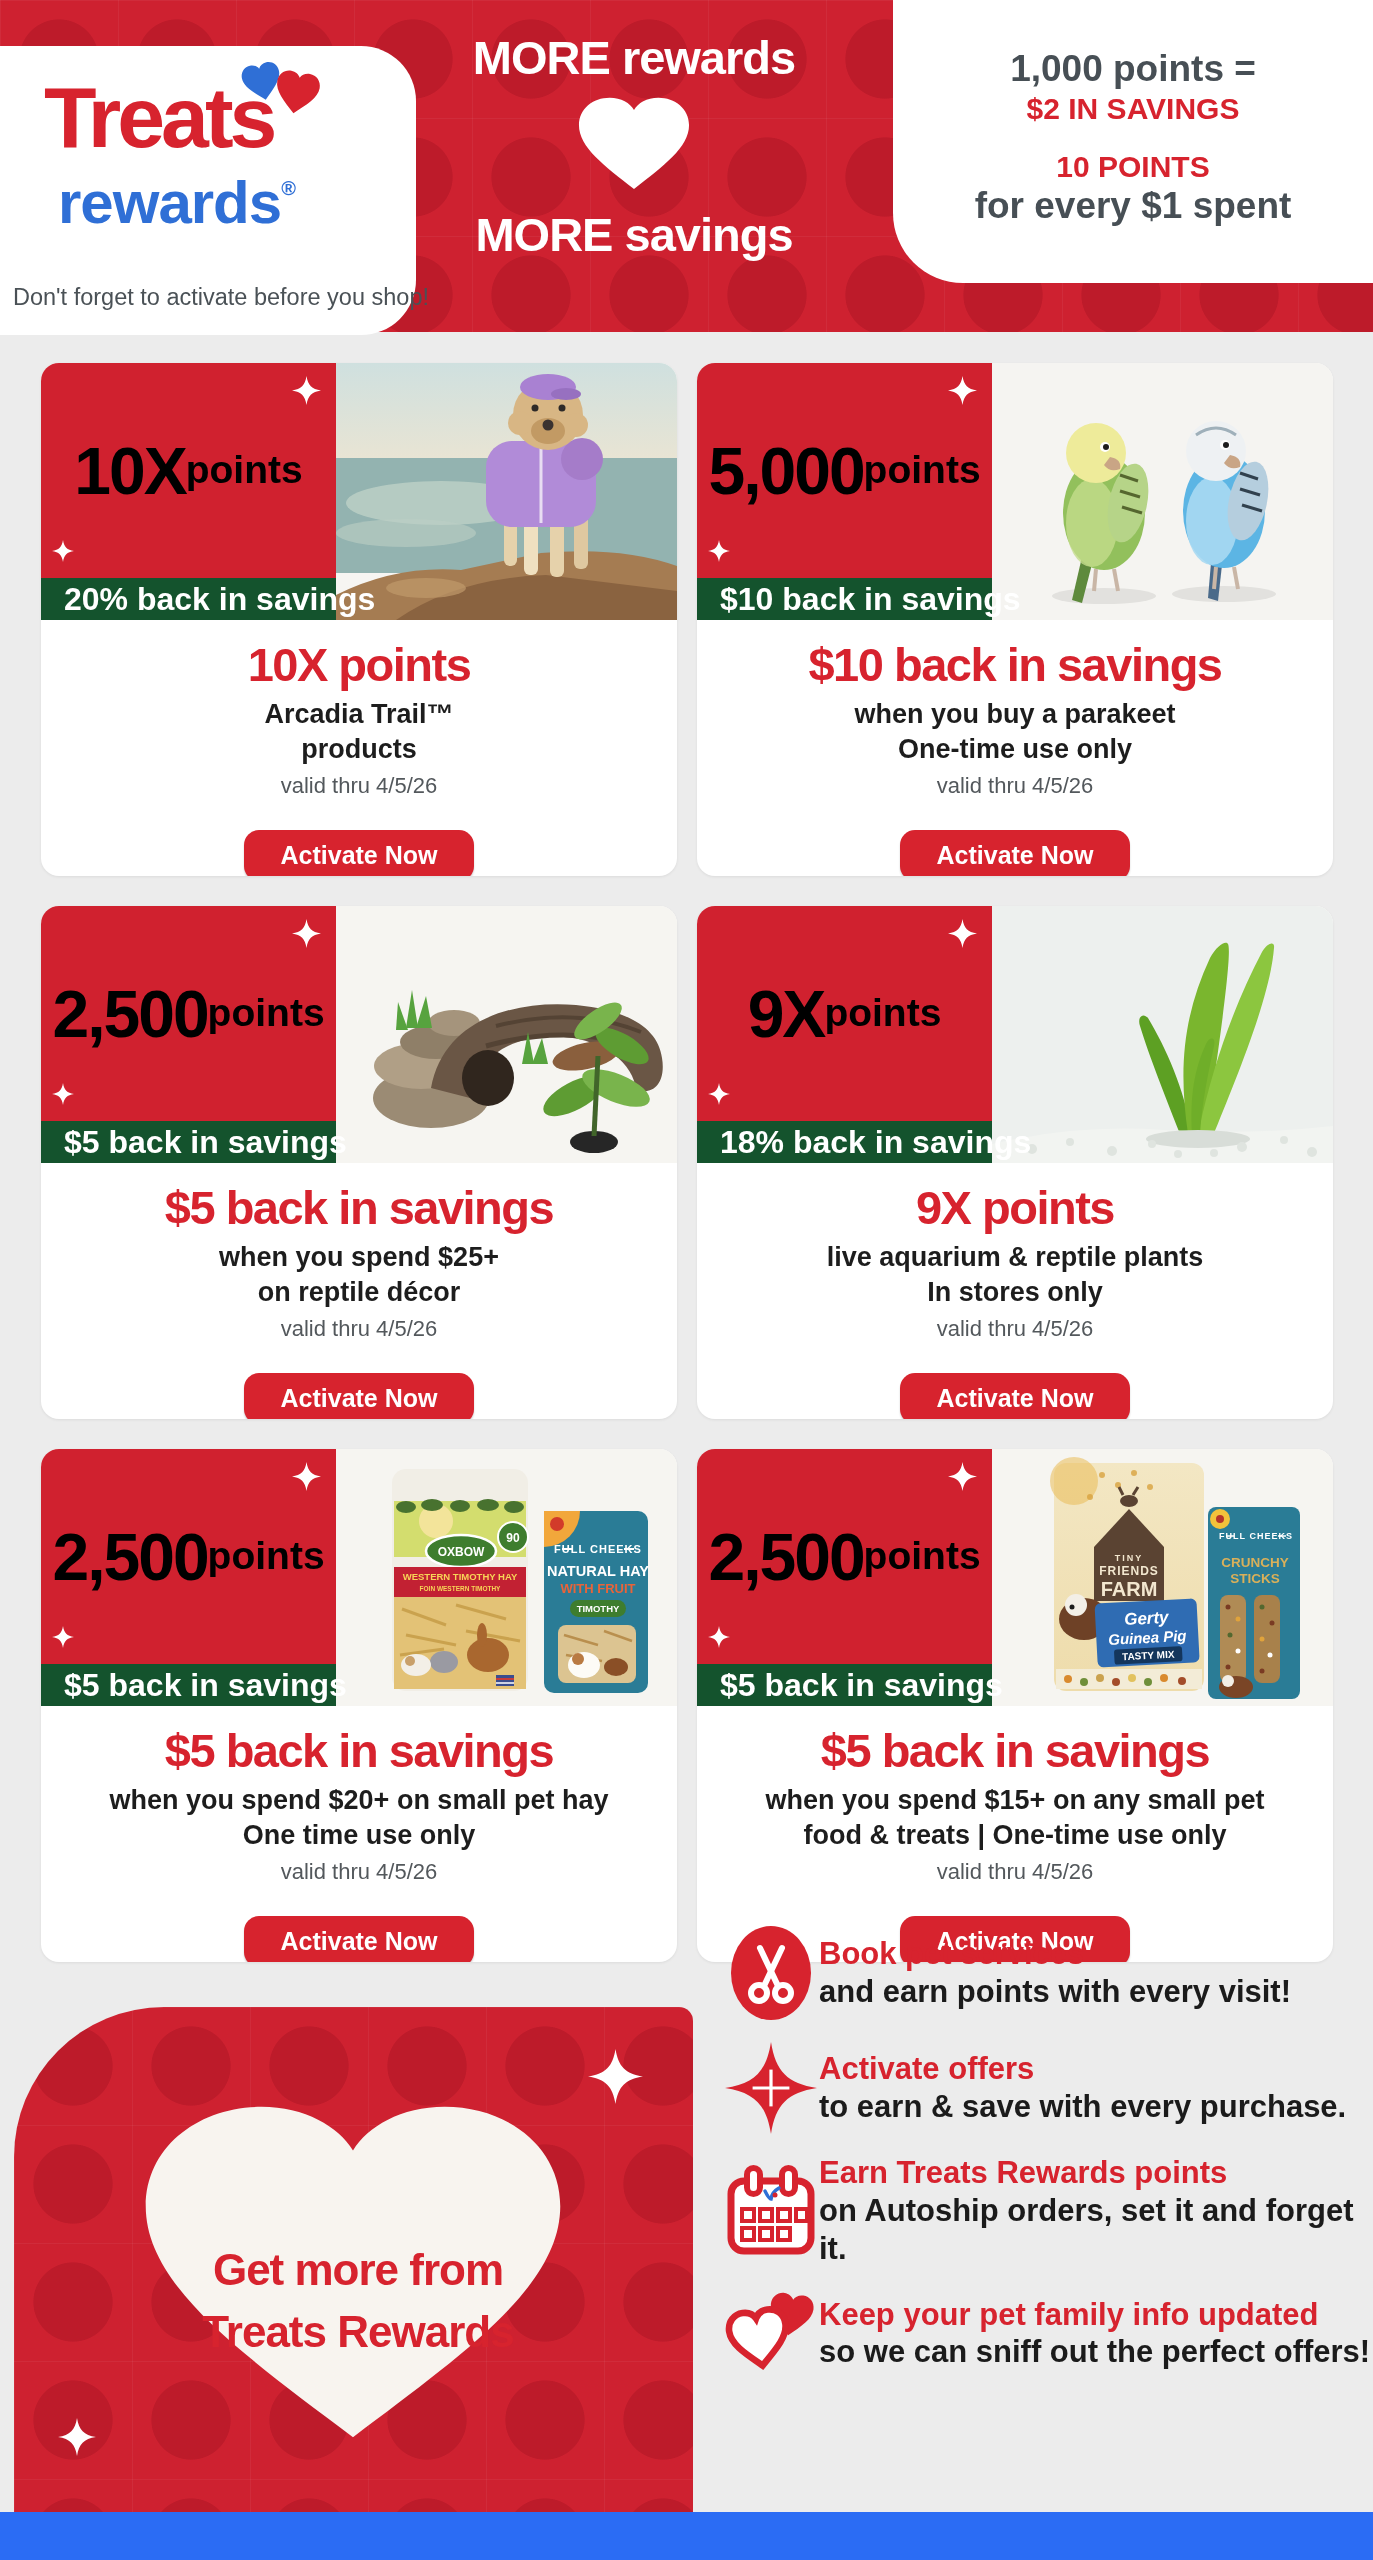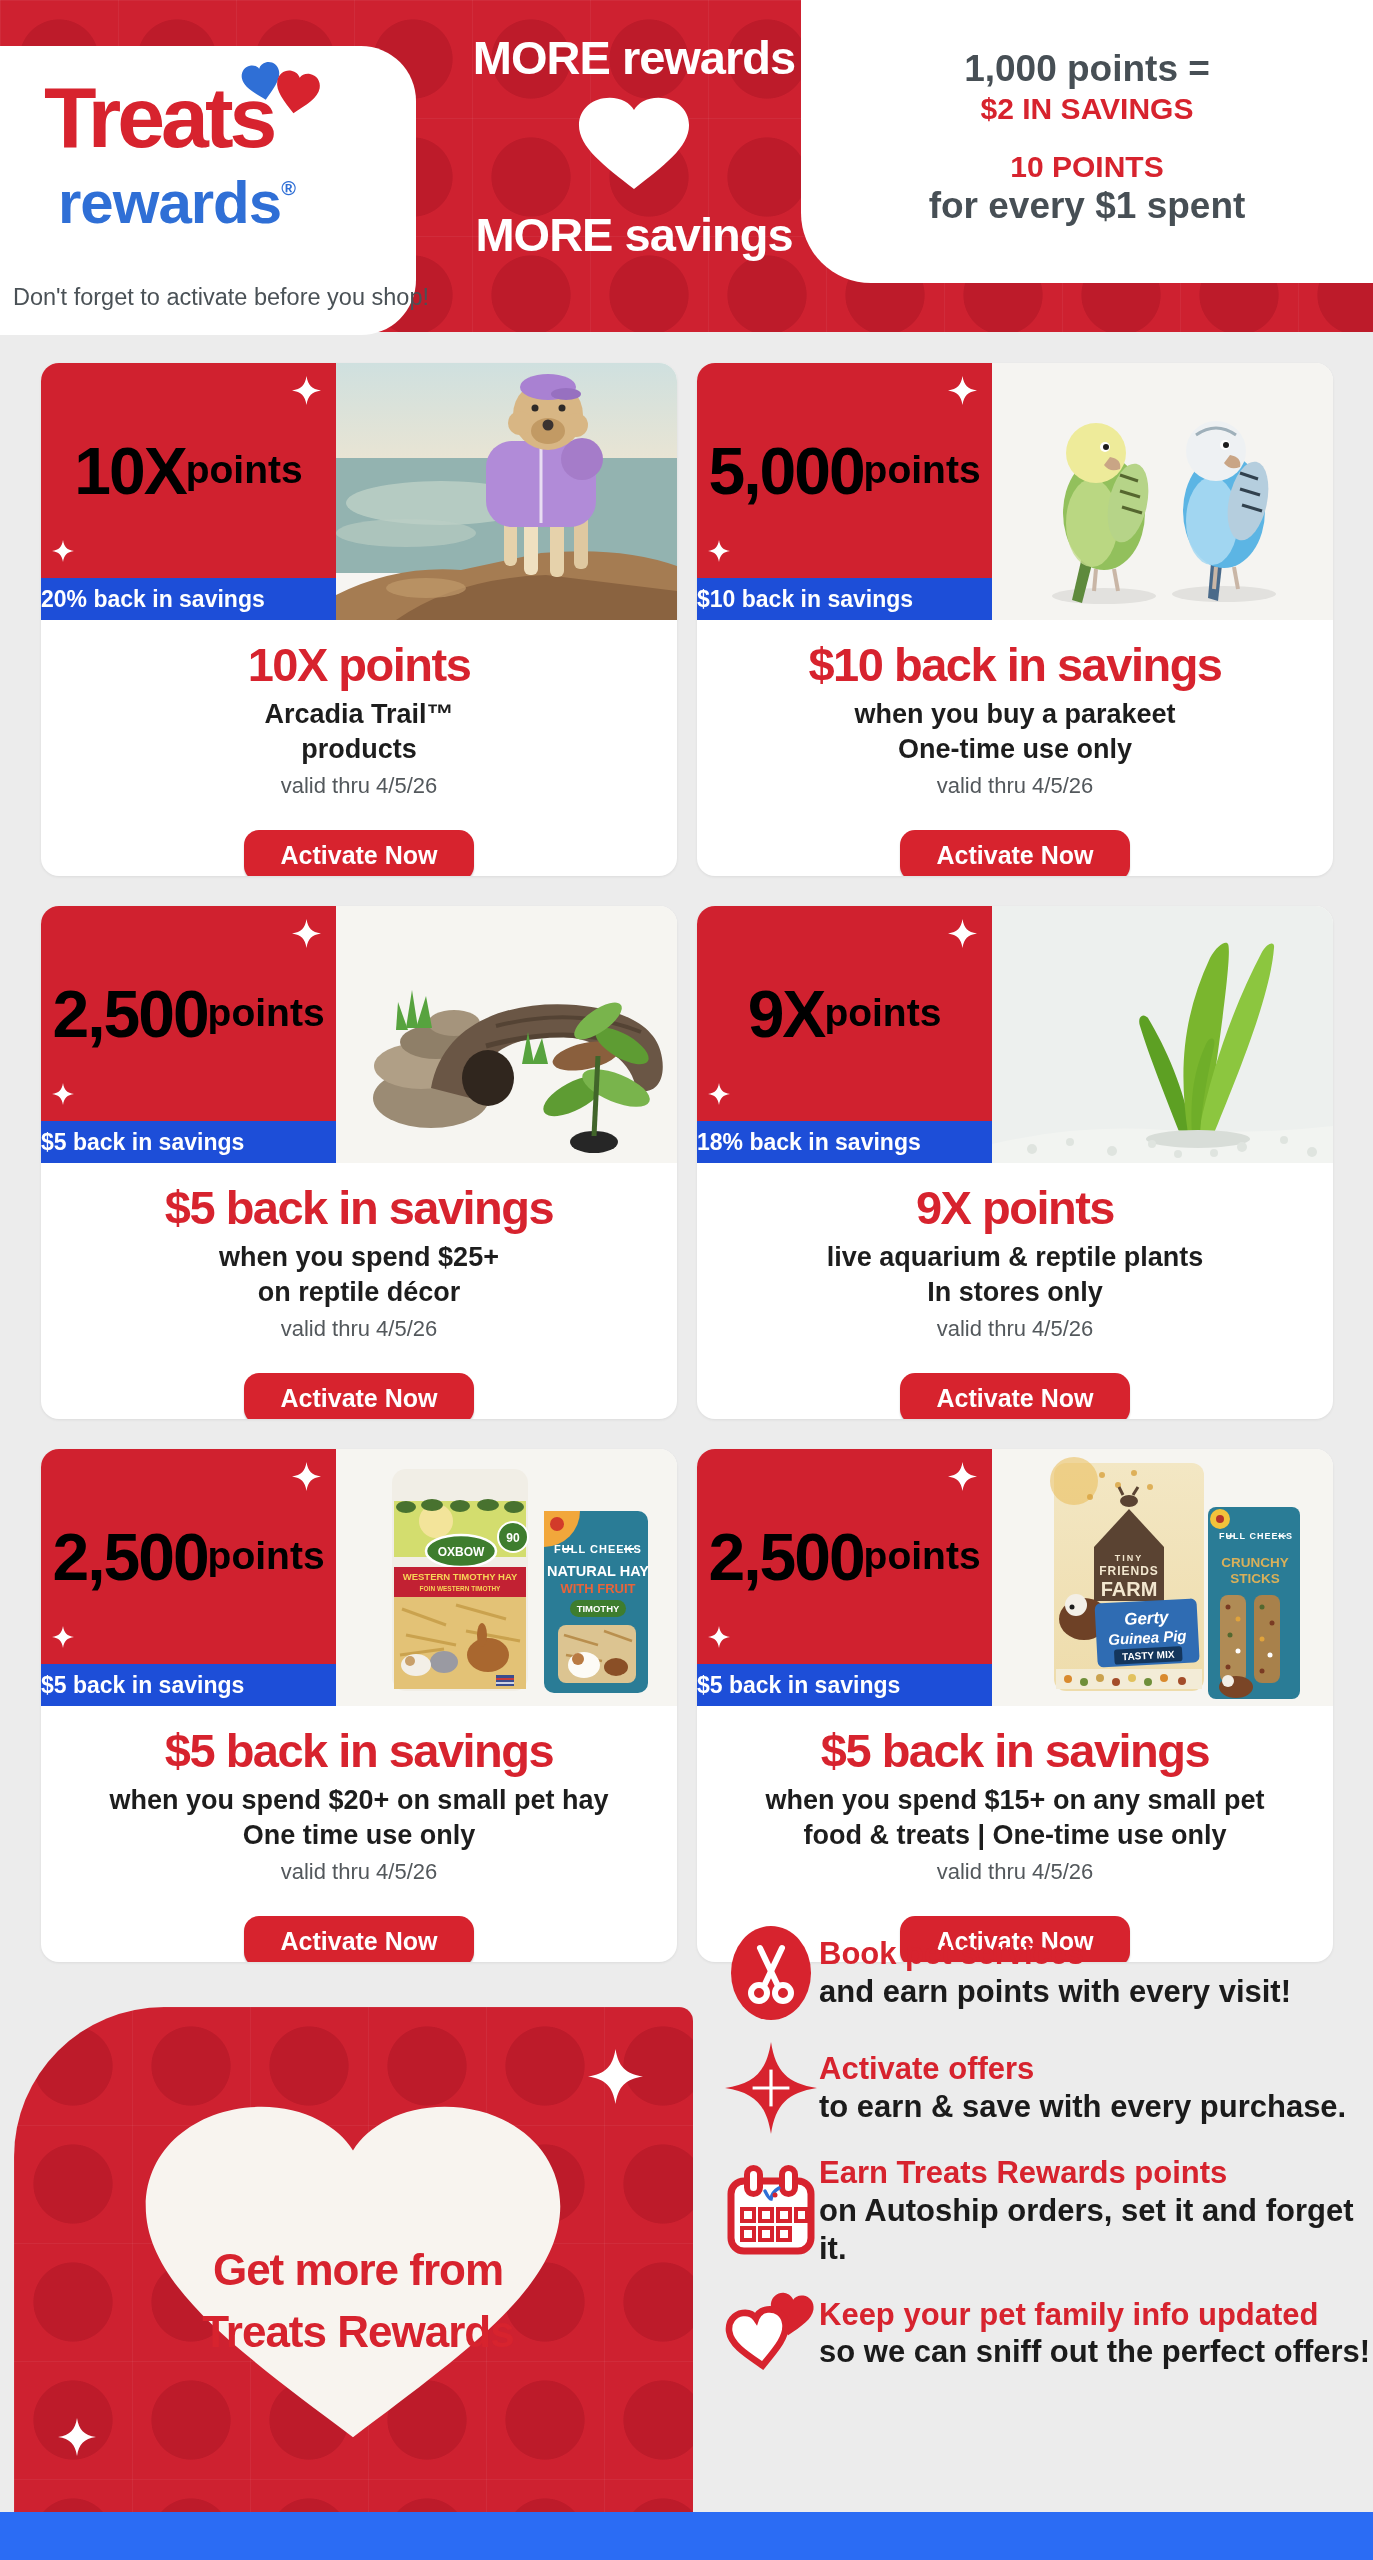--- a/index.html
+++ b/index.html
@@ -21,37 +21,37 @@
   .logo-treats { position:absolute; left:44px; top:22px; font-size:86px; font-weight:bold; color:#d7232e; letter-spacing:-4px; }
   .logo-hearts { position:absolute; left:238px; top:14px; }
   .logo-rewards { position:absolute; left:58px; top:122px; font-size:60px; font-weight:bold; color:#2f6fd6; letter-spacing:-1px; }
   .logo-reg { font-size:20px; vertical-align:28px; }
   .tagline { position:absolute; left:13px; bottom:24px; font-size:23.5px; color:#4a5156; white-space:nowrap; }
 
   .promo { position:absolute; left:438px; top:30px; width:392px; text-align:center; color:#fff; }
   .promo-line { font-size:47px; font-weight:bold; letter-spacing:-1px; }
   .promo-heart { margin:4px auto; }
 
-  .right-panel { position:absolute; right:0; top:0; width:572px; height:283px; background:#fff; border-radius:0 0 0 70px;
+  .right-panel { position:absolute; right:0; top:0; width:480px; height:283px; background:#fff; border-radius:0 0 0 70px;
     display:flex; flex-direction:column; justify-content:center; align-items:center; text-align:center; padding-bottom:8px; }
   .rp-dark { color:#474f55; font-size:37px; font-weight:bold; line-height:1.18; }
   .rp-red  { color:#d7232e; font-size:30px; font-weight:bold; line-height:1.18; }
   .rp-gap { height:22px; }
 
   
   .cards { position:absolute; left:41px; top:363px; display:grid; grid-template-columns:636px 636px; column-gap:20px; row-gap:30px; }
   .card { position:relative; width:636px; height:513px; background:#fff; border-radius:18px; overflow:hidden; box-shadow:0 1px 3px rgba(0,0,0,.07); }
   .card-top { position:relative; height:257px; background:#f6f5f2; }
   .imgbox { position:absolute; left:295px; top:0; width:341px; height:257px; }
   .imgbox svg { display:block; width:100%; height:100%; }
   .banner { position:absolute; left:0; top:0; width:295px; height:257px; background:#d0212f; }
   .b-main { position:absolute; left:0; right:0; top:0; bottom:42px; display:flex; flex-direction:row; justify-content:center; align-items:center; color:#000000; }
   .b-value { font-size:66px; font-weight:bold; letter-spacing:-2px; line-height:1; }
   .b-label { font-size:39px; font-weight:bold; line-height:1.05; }
-  .strip { position:absolute; left:0; bottom:0; width:100%; height:42px; background:#1d4ed8; color:#fff; font-size:23px; font-weight:bold; line-height:42px; padding-left:0; white-space:nowrap; }
+  .strip { position:absolute; left:0; bottom:0; width:100%; height:42px; background:#14532d; color:#fff; font-size:32px; font-weight:bold; line-height:42px; padding-left:23px; white-space:nowrap; }
   .spk-tr { position:absolute; top:13px; right:15px; width:29px; height:29px; }
   .spk-bl { position:absolute; bottom:58px; left:11px; width:22px; height:22px; }
   .card-body { position:absolute; left:0; right:0; top:257px; bottom:0; text-align:center; padding-top:17px; }
   .title { font-size:47px; font-weight:bold; color:#d7232e; letter-spacing:-1.5px; }
   .desc { font-size:27px; font-weight:bold; color:#1d1d1d; line-height:1.28; margin-top:5px; }
   .valid { font-size:22px; color:#53585c; margin-top:7px; }
   .cta { display:inline-block; margin-top:13px; background:#d7232e; color:#fff; font-family:inherit; font-size:25px; font-weight:bold; padding:11px 37px; border-radius:15px; border:none; cursor:pointer; box-shadow:0 2px 2px rgba(0,0,0,.18); }
 
   
   .footer-red { position:absolute; left:14px; top:2007px; width:679px; height:505px; border-radius:150px 14px 0 0; }

